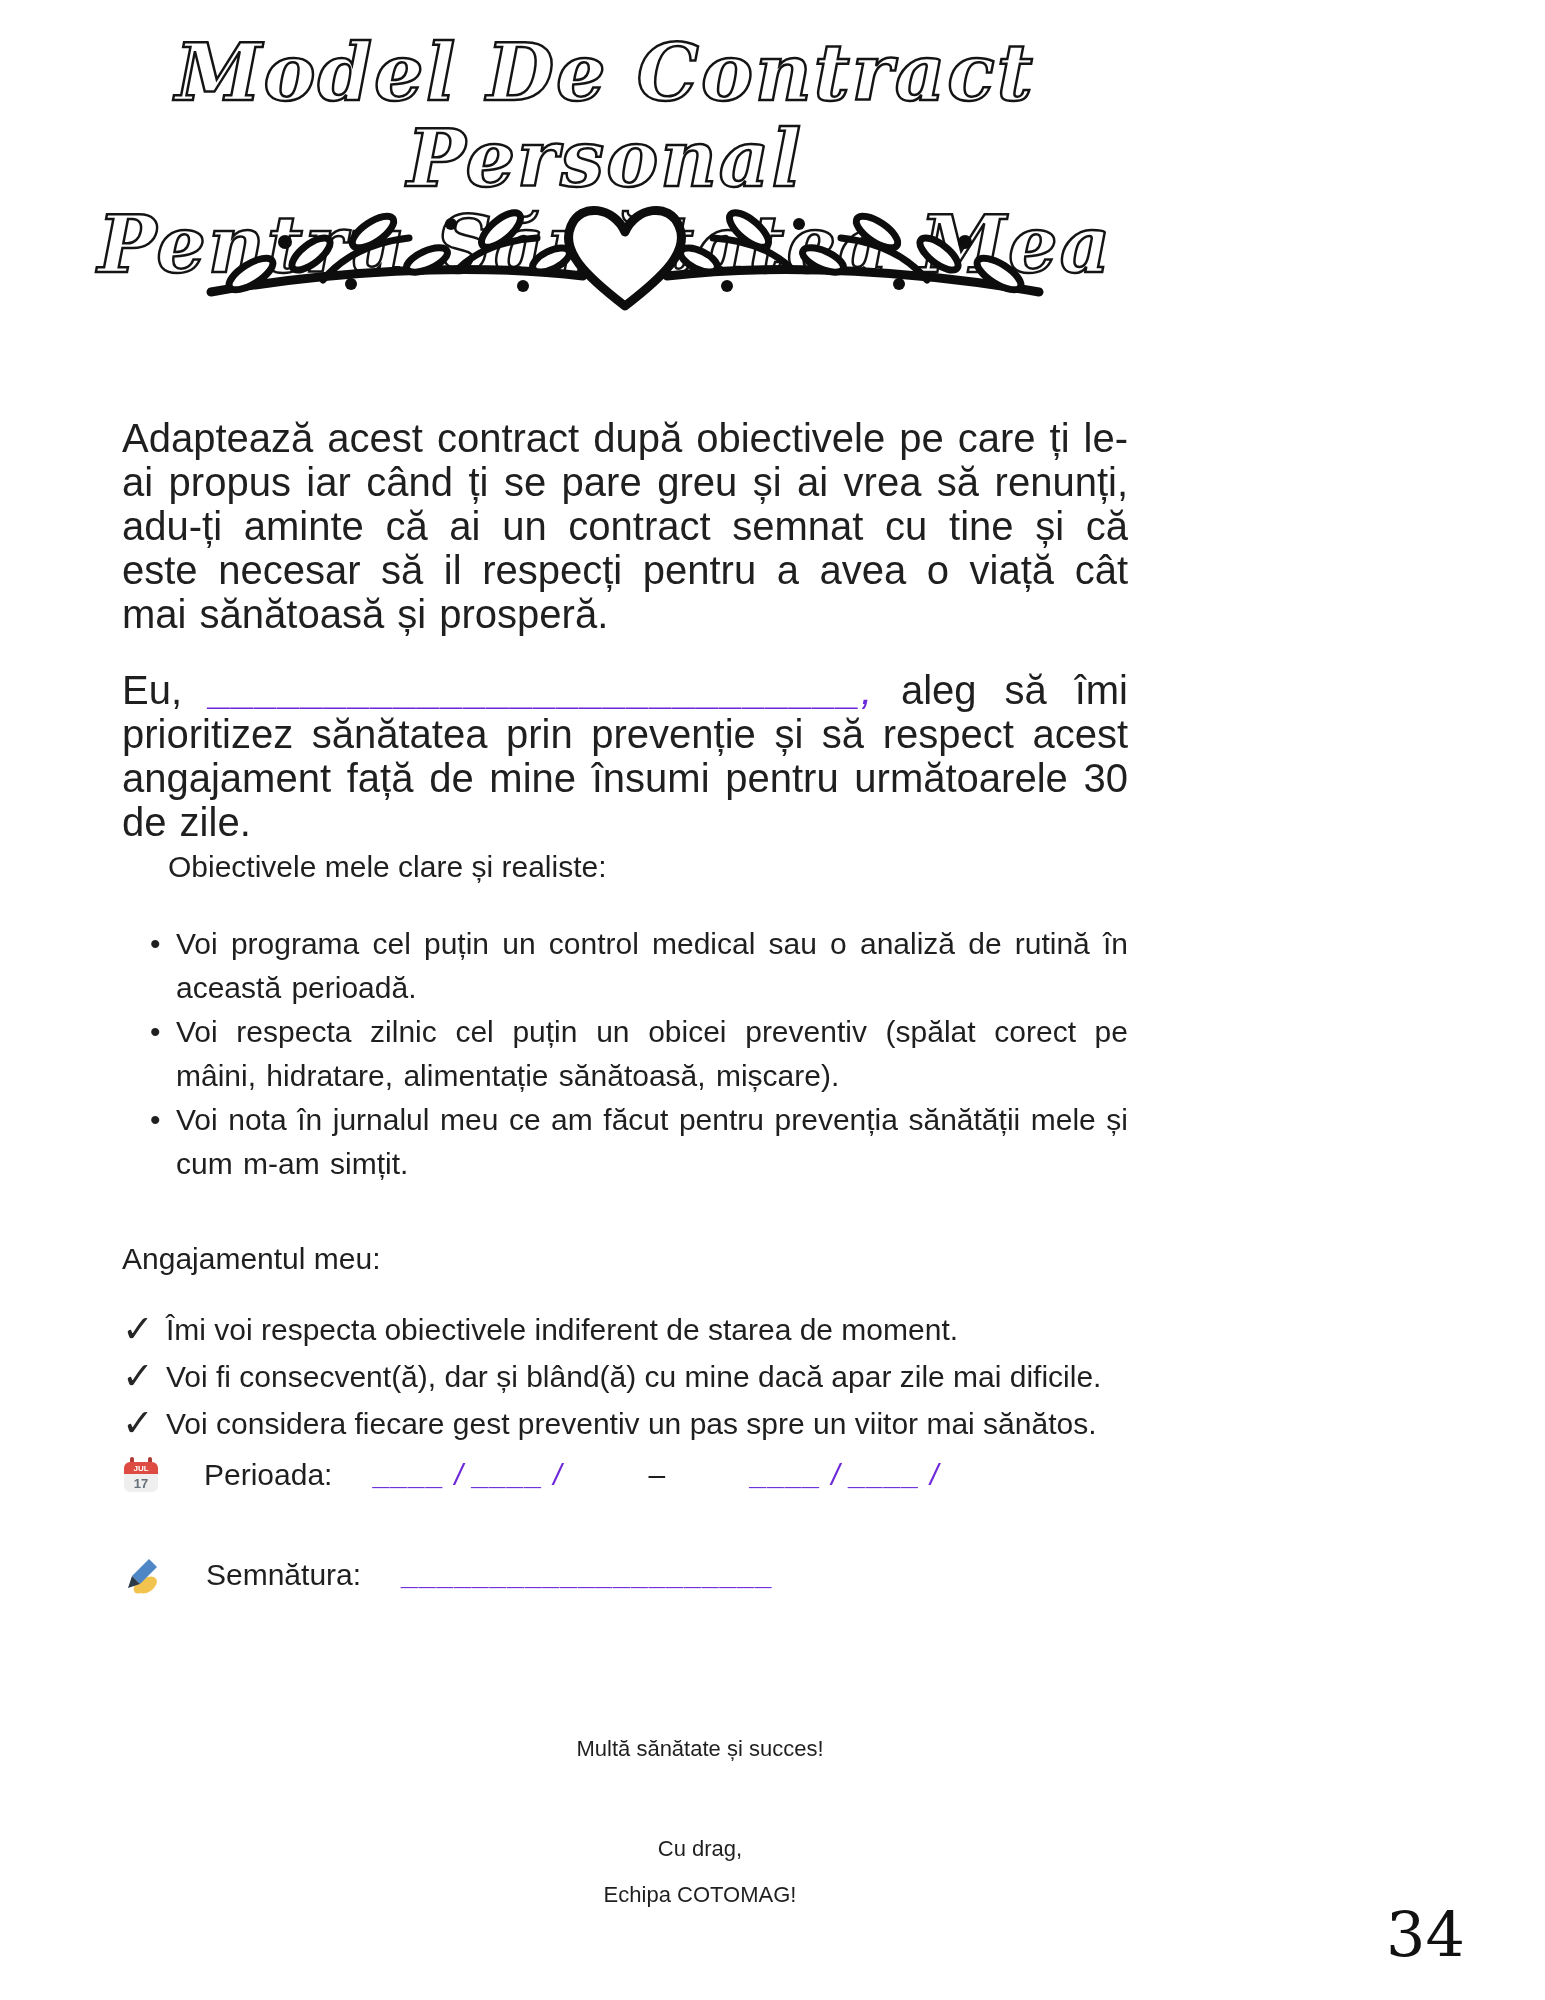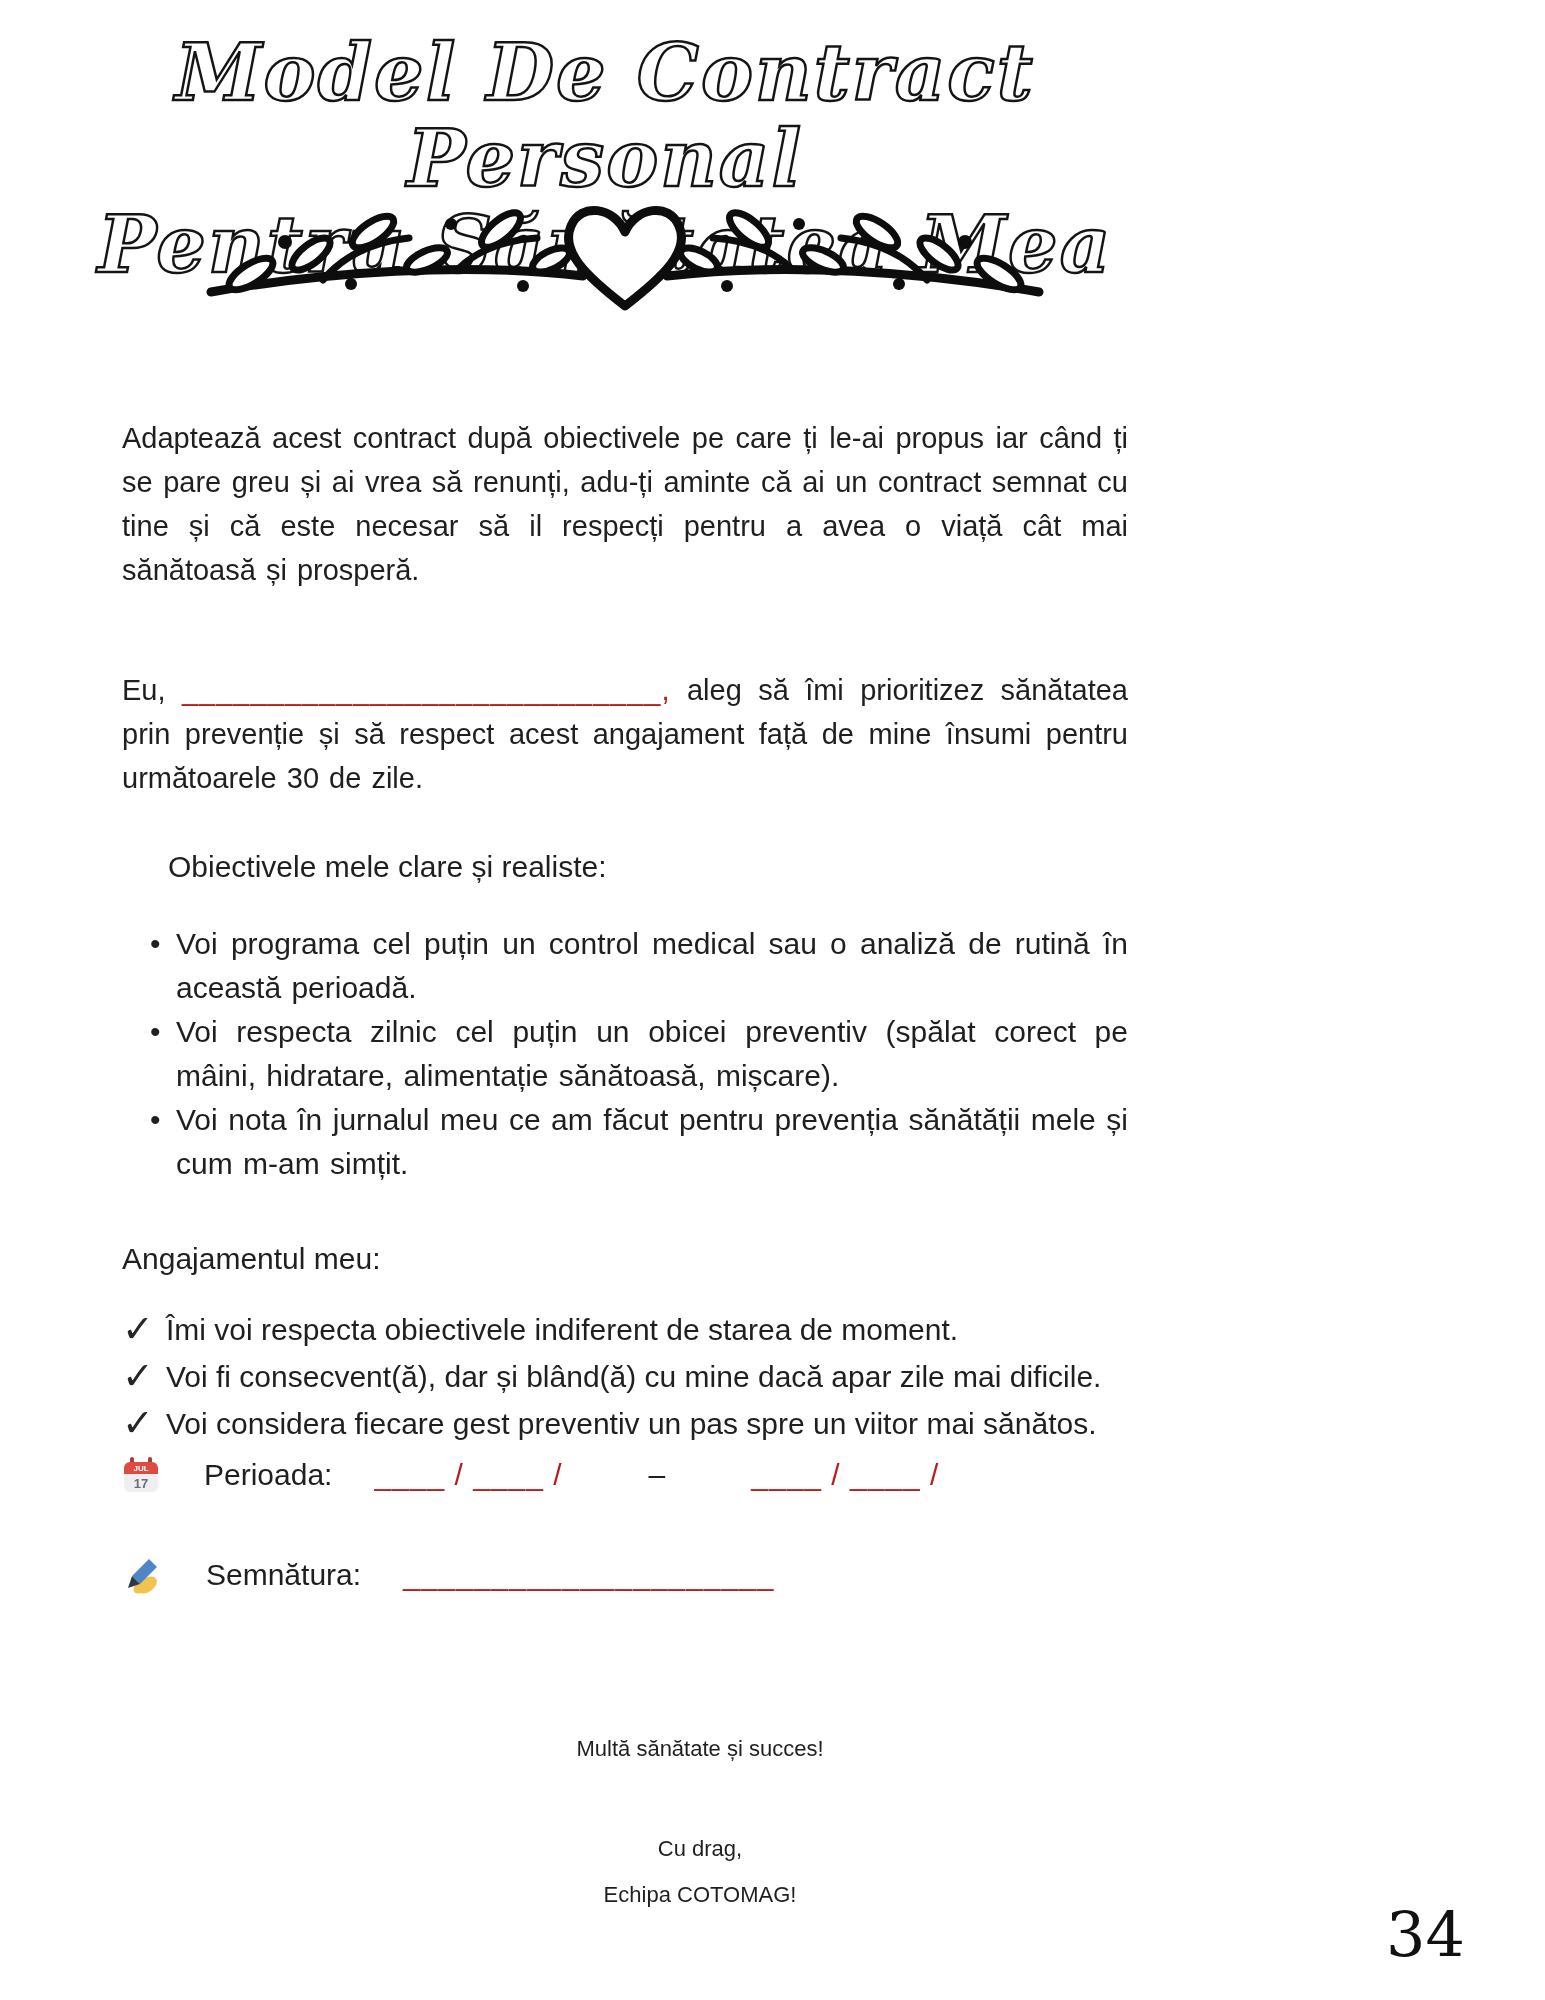--- a/index.html
+++ b/index.html
@@ -9,25 +9,25 @@
 
   
   .title{left:0;top:30px;width:1210px;text-align:center;
          font-family:"DejaVu Serif",serif;font-style:italic;font-weight:700;
          font-size:78px;line-height:86px;letter-spacing:2px;
          color:#ffffff;-webkit-text-stroke:2.5px #141414;}
   @supports not (-webkit-text-stroke: 1px #000){ .title{color:#141414;} }
 
   .divider{left:122px;top:192px;width:1006px;text-align:center;}
 
-  .para{left:122px;width:1006px;font-size:29px;line-height:44px;
+  .para{left:122px;width:1006px;font-size:40px;line-height:44px;
         text-align:justify;word-spacing:2px;margin:0;}
   .intro{top:416px;}
   .pledge{top:668px;}
-  .blankline{color:#b91c1c;letter-spacing:1px;}
+  .blankline{color:#6d28d9;letter-spacing:1px;font-style:italic;}
 
   .heading{left:122px;width:1006px;font-size:30px;margin:0;font-weight:400;}
   #objectives-heading{top:850px;margin-left:46px;}
   #commitments-heading{top:1242px;}
 
   ul.plist{left:122px;width:1006px;margin:0;padding:0;list-style:none;
            font-size:30px;line-height:44px;}
   #objectives-list{top:922px;}
   #commitments-list{top:1306px;line-height:47px;}
   ul.plist li{display:flex;align-items:flex-start;}

